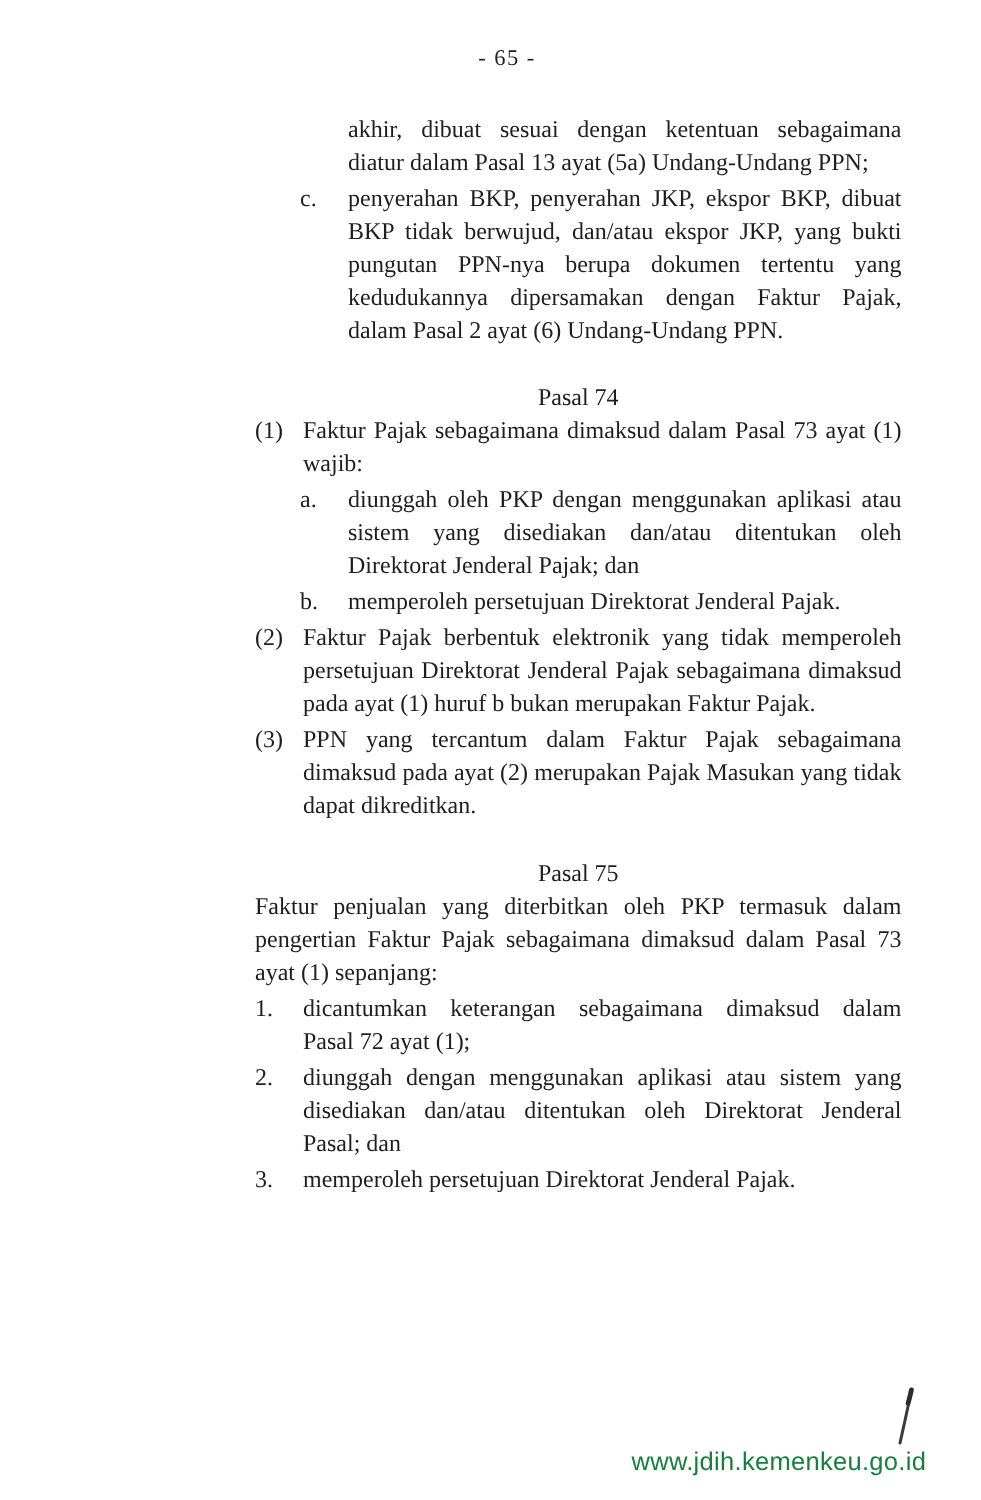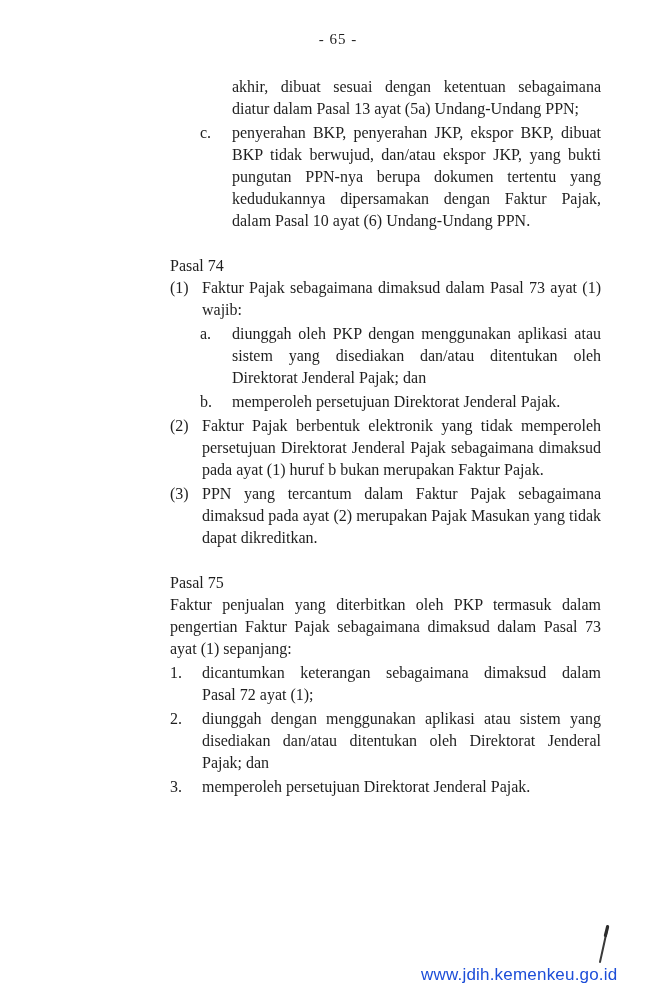--- a/index.html
+++ b/index.html
@@ -24,20 +24,21 @@
   }
   .body {
     position: absolute;
     left: 170px;
     top: 76px;
     width: 431px;
     font-size: 16px;
     line-height: 22px;
   }
   .heading {
+    text-align: center;
     margin-top: 23px;
     height: 22px;
   }
   .item { position: relative; margin-bottom: 2px; }
   .item.indent0 { padding-left: 0; }
   .item.indent1 { padding-left: 32px; }
   .item.indent2 { padding-left: 62px; }
   .item .marker { position: absolute; top: 0; line-height: 22px; }
   .item.indent1 > .marker { left: 0; }
   .item.indent2 > .marker { left: 30px; }
@@ -72,21 +73,21 @@
       <div class="item indent2">
         <div class="line fill">akhir, dibuat sesuai dengan ketentuan sebagaimana</div>
         <div class="line last">diatur dalam Pasal 13 ayat (5a) Undang-Undang PPN; dan</div>
       </div>
       <div class="item indent2">
         <span class="marker">c.</span>
         <div class="line fill">penyerahan BKP, penyerahan JKP, ekspor BKP, dibuat</div>
         <div class="line fill">BKP tidak berwujud, dan/atau ekspor JKP, yang bukti</div>
         <div class="line fill">pungutan PPN-nya berupa dokumen tertentu yang</div>
         <div class="line fill">kedudukannya dipersamakan dengan Faktur Pajak,</div>
-        <div class="line last">dalam Pasal 10 ayat (6) Undang-Undang PPN.</div>
+        <div class="line last">dalam Pasal 2 ayat (6) Undang-Undang PPN.</div>
       </div>
       <div class="heading">Pasal 74</div>
       <div class="item indent1">
         <span class="marker">(1)</span>
         <div class="line fill">Faktur Pajak sebagaimana dimaksud dalam Pasal 73 ayat (1)</div>
         <div class="line last">wajib:</div>
       </div>
       <div class="item indent2">
         <span class="marker">a.</span>
         <div class="line fill">diunggah oleh PKP dengan menggunakan aplikasi atau</div>
@@ -117,28 +118,28 @@
       </div>
       <div class="item indent1">
         <span class="marker">1.</span>
         <div class="line fill">dicantumkan keterangan sebagaimana dimaksud dalam</div>
         <div class="line last">Pasal 72 ayat (1);</div>
       </div>
       <div class="item indent1">
         <span class="marker">2.</span>
         <div class="line fill">diunggah dengan menggunakan aplikasi atau sistem yang</div>
         <div class="line fill">disediakan dan/atau ditentukan oleh Direktorat Jenderal</div>
-        <div class="line last">Pajak; dan</div>
+        <div class="line last">Pasal; dan</div>
       </div>
       <div class="item indent1">
         <span class="marker">3.</span>
         <div class="line last">memperoleh persetujuan Direktorat Jenderal Pajak.</div>
       </div>
     </div>
 
   <svg class="paraf" viewBox="0 0 22 44" xmlns="http://www.w3.org/2000/svg">
     <path d="M15.5 3 C 14.5 9, 12 20, 8 38" fill="none" stroke="#3a3a3a" stroke-width="2" stroke-linecap="round"></path>
     <path d="M15.6 2.6 C 15 5.5, 14.2 8.5, 13.4 11.5" fill="none" stroke="#2c2c2c" stroke-width="3.2" stroke-linecap="round"></path>
   </svg>
 
-  <div class="footer-url" style="color: #1d4ed8;">www.jdih.kemenkeu.go.id</div>
+  <div class="footer-url" style="color: #15803d;">www.jdih.kemenkeu.go.id</div>
 
 </div>
 
 </body></html>

